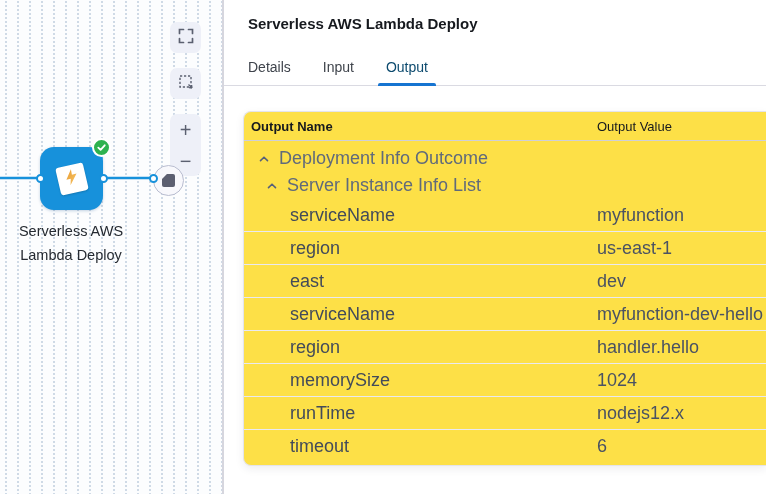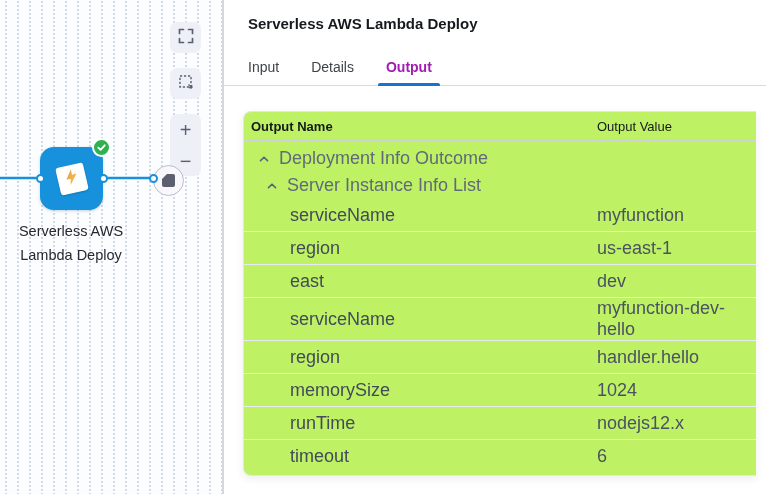--- a/index.html
+++ b/index.html
@@ -42,26 +42,26 @@
   .zoom-cell { flex:1; display:flex; align-items:center; justify-content:center;
                font-size:20px; color:#5b6070; cursor:pointer; line-height:1; }
 
   
   .panel { position:absolute; left:224px; top:0; width:542px; height:494px; background:#fff; }
   .panel-title { margin:15px 0 0 24px; font-size:15px; font-weight:600; color:#16191e; }
   .tabs { display:flex; gap:16px; margin-top:17px; padding-left:16px; height:37px;
           border-bottom:1px solid #dadae2; }
   .tab { position:relative; padding:0 8px; display:flex; align-items:center;
          font-size:14px; color:#3f444c; cursor:pointer; }
-  .tab.active { font-weight:700; color:#a21caf; }
+  .tab.active { font-weight:400; color:#0c4a6e; }
   .tab.active::after { content:""; position:absolute; left:0; right:0; bottom:-1px;
                        height:3px; background:#1674d1; border-radius:2px 2px 0 0; }
 
-  .card { margin:25px 10px 0 19px; border:1px solid #e4e4ea; border-right:0;
-          border-radius:8px 0 0 8px; background:#bef264;
+  .card { margin:25px 0 0 19px; border:1px solid #e4e4ea; border-right:0;
+          border-radius:8px 0 0 8px; background:#fde047;
           box-shadow:0 3px 8px rgba(40,40,60,.08); }
   .thead { display:flex; align-items:center; height:29px; padding-left:7px;
            border-bottom:1px solid #cfcfd8; }
   .thead .col-name { width:346px; font-size:13px; font-weight:700; color:#16191e; }
   .thead .col-value { flex:1; font-size:13px; font-weight:400; color:#16191e; }
   .tbody { padding-bottom:2px; }
   .trow { display:flex; align-items:center; font-size:18px; }
   .trow .name { width:353px; display:flex; align-items:center; }
   .trow .value { flex:1; color:#4a5263; }
   .trow.group { min-height:27px; color:#606a7b; cursor:pointer; }
@@ -136,22 +136,22 @@
     <div class="port" style="left:98.5px; top:173.5px"></div>
     <div class="port" style="left:148.5px; top:173.5px"></div>
 
     <div class="node-label">Serverless AWS Lambda Deploy</div>
   </div>
 
   <div class="panel">
     <div class="panel-title">Serverless AWS Lambda Deploy</div>
 
     <div class="tabs">
+      <div class="tab">Details</div>
       <div class="tab">Input</div>
-      <div class="tab">Details</div>
       <div class="tab active">Output</div>
     </div>
 
     <div class="card">
       <div class="thead">
         <div class="col-name">Output Name</div>
         <div class="col-value">Output Value</div>
       </div>
       <div class="tbody">
           <div class="trow group">

